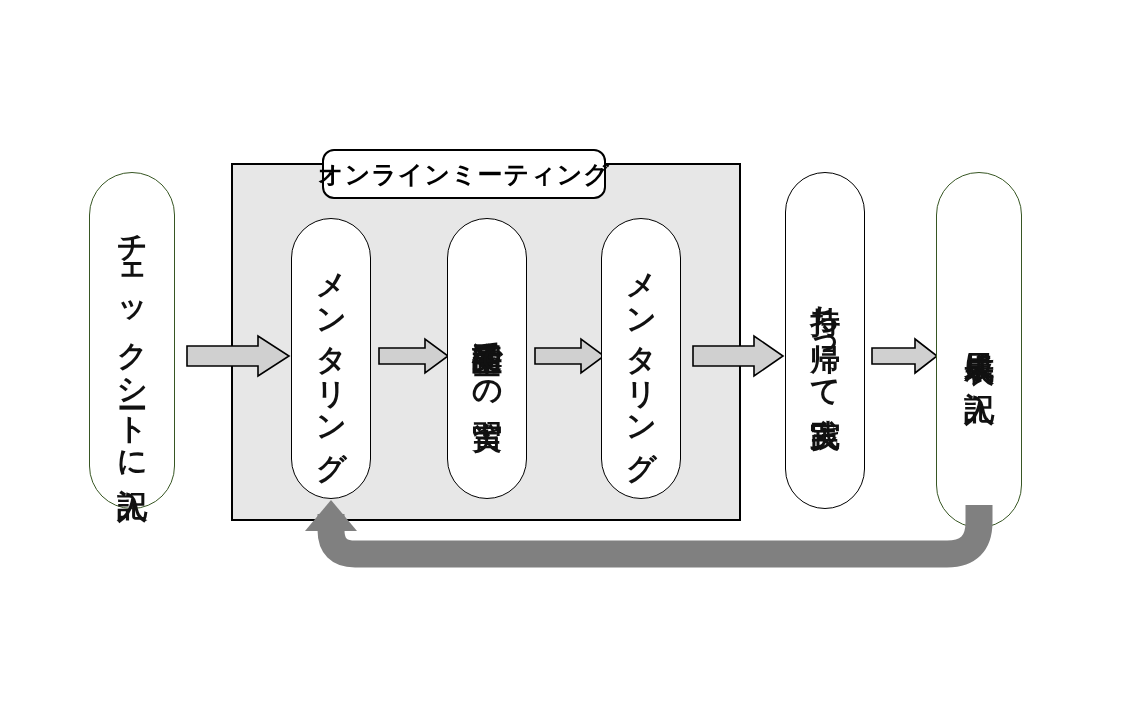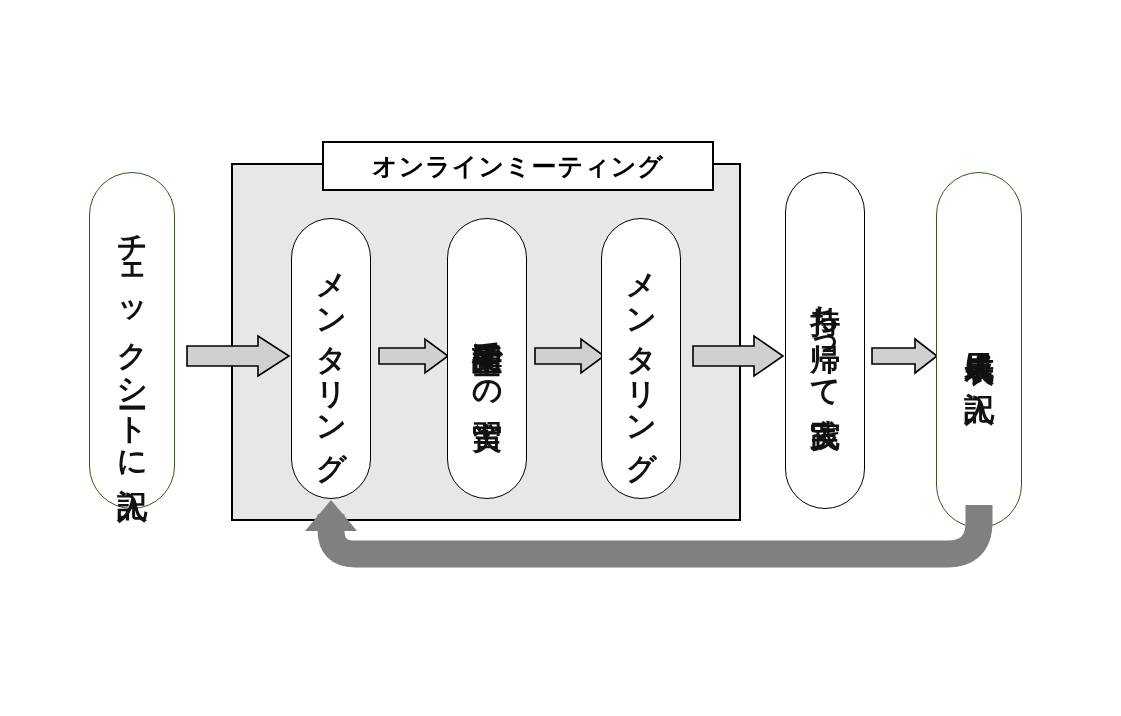--- a/index.html
+++ b/index.html
@@ -81,21 +81,21 @@
     pointer-events: none;
   }
 </style>
 </head>
 <body>
 
 <div id="canvas">
 
   <div class="group-box" style="left:231px; top:163px; width:510px; height:358px;"></div>
 
-  <div class="group-title" style="left:322px; top:141px; width:392px; height:50px; font-size:25px;">オンラインミーティング</div>
+  <div class="group-title" style="left:322px; top:149px; width:284px; height:50px; font-size:25px;border-radius:12px;">オンラインミーティング</div>
 
   <div class="node green" style="left:89px; top:172px; width:86px; height:337px;">
     <span class="vtext" style="font-size:30px;">チェックシートに記入</span>
   </div>
 
   <div class="arrow" style="left:186px; top:335px;">
     <svg width="104" height="42" viewBox="0 0 104 42">
       <polygon points="1,11 72,11 72,1 103,21 72,41 72,31 1,31" fill="#d0d0d0" stroke="#000000" stroke-width="1.6"></polygon>
     </svg>
   </div>

